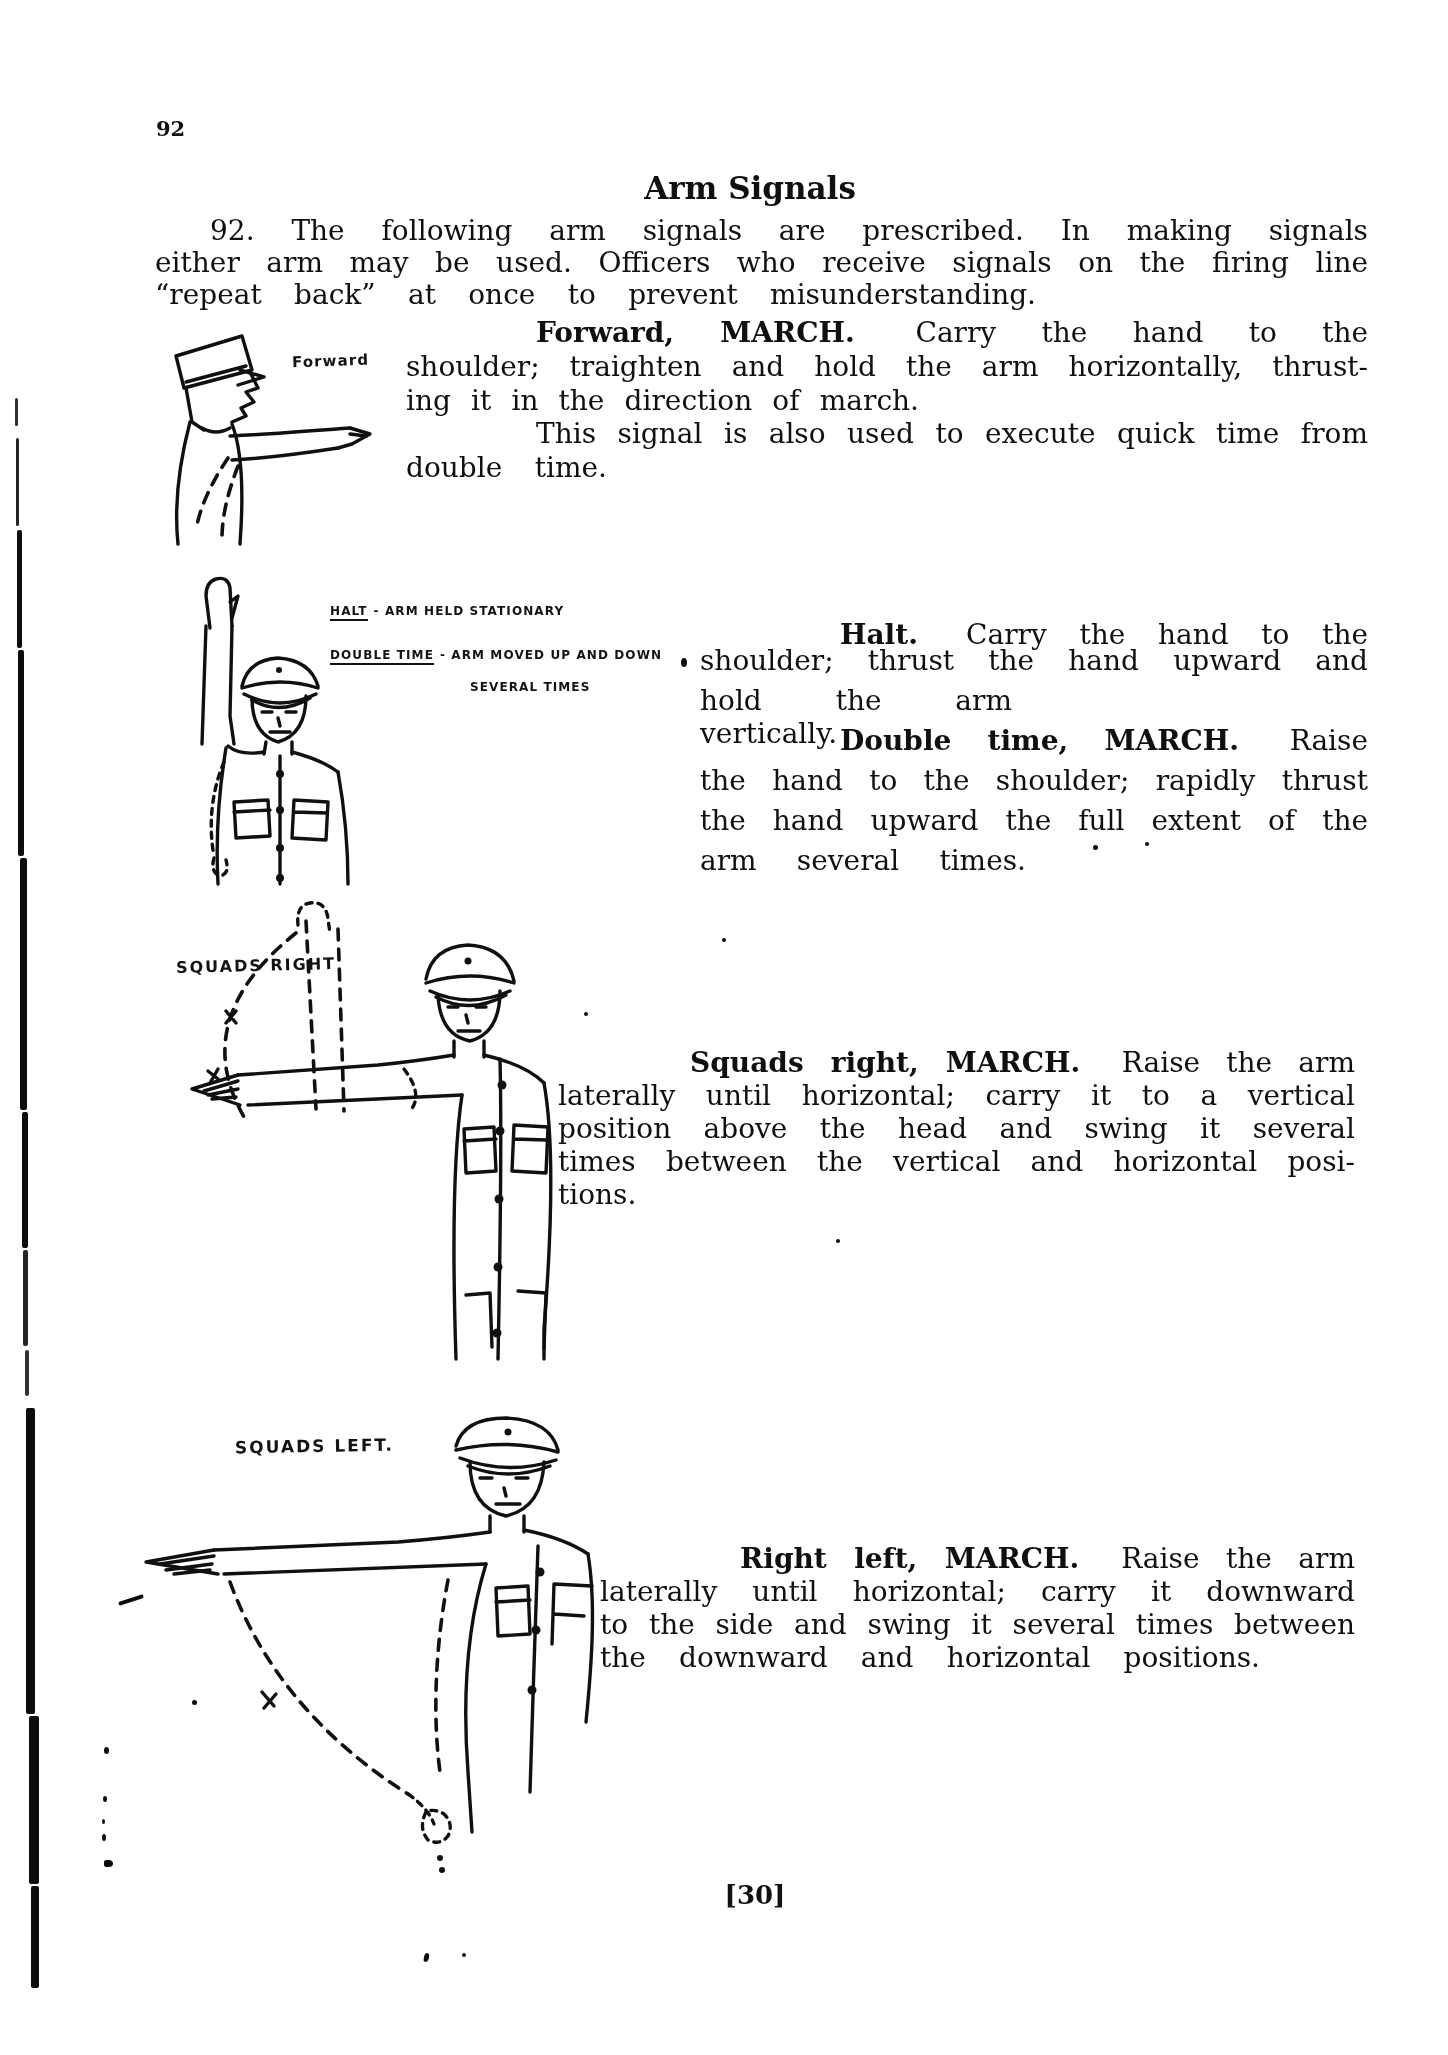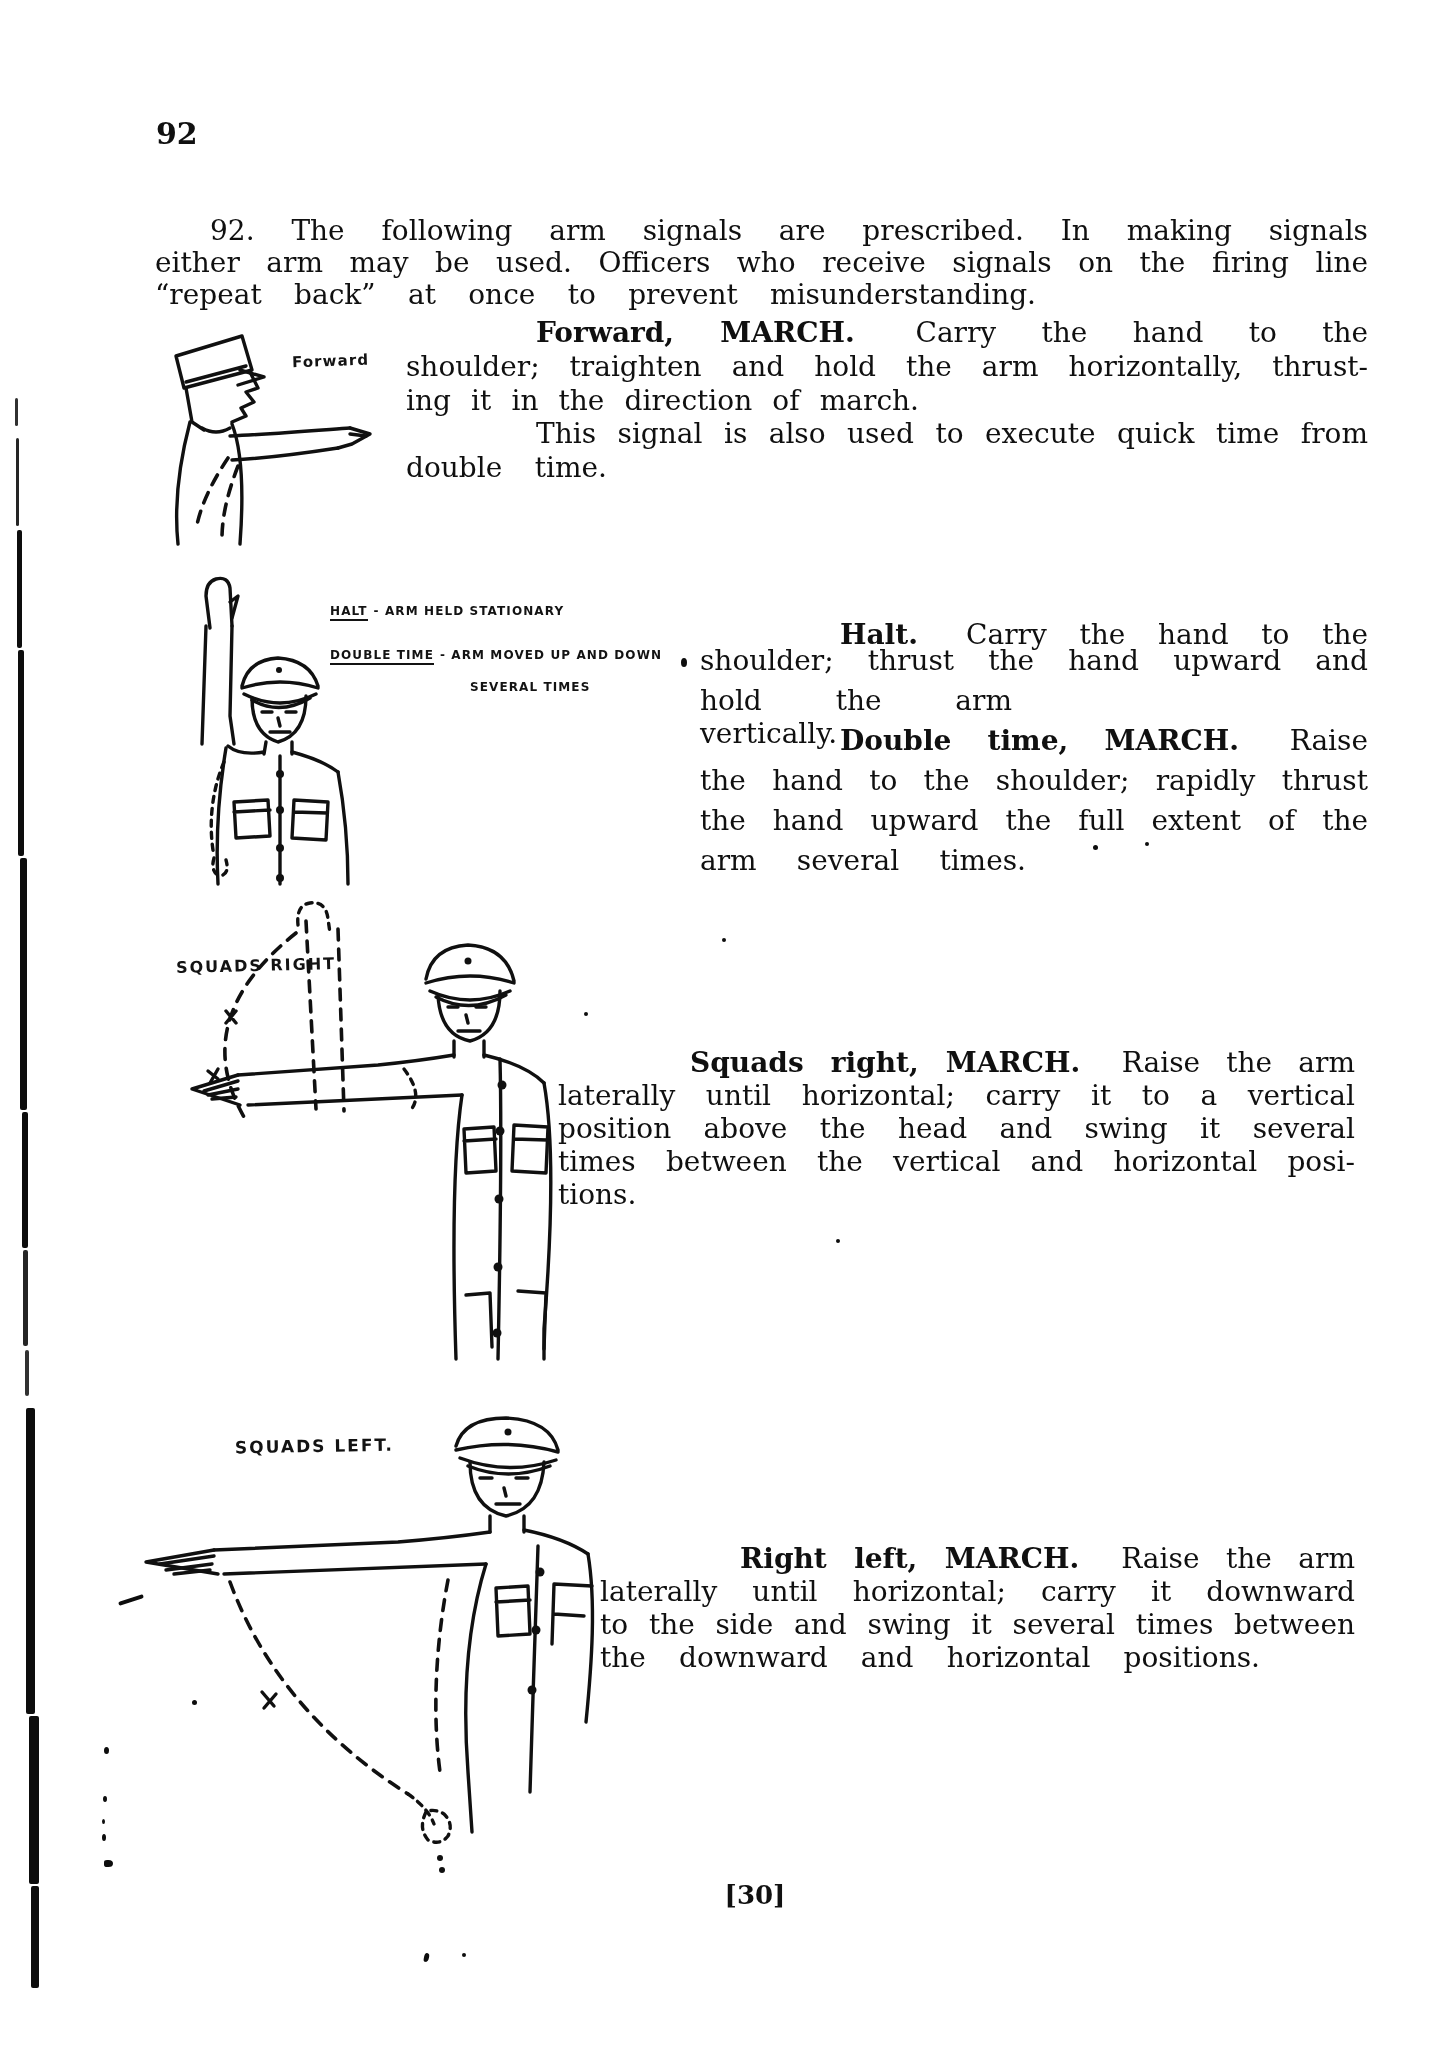--- a/index.html
+++ b/index.html
@@ -2,21 +2,21 @@
 <html><head>
 <meta charset="utf-8">
 <style>
   html,body{margin:0;padding:0;background:#9a9a9a;}
   .page{position:relative;width:1448px;height:2055px;background:#ffffff;
         color:#101010;font-family:"DejaVu Serif","Liberation Serif",serif;overflow:hidden;}
   .line{position:absolute;font-size:28px;line-height:1.18;white-space:normal;}
   .just{text-align:justify;text-align-last:justify;}
   .nat{text-align:left;white-space:nowrap;}
   .b{font-weight:bold;margin-right:0.55em;}
-  .pagenum{position:absolute;left:156px;top:116px;font-size:30px;font-weight:bold;}
+  .pagenum{position:absolute;left:156px;top:116px;font-size:21px;font-weight:bold;}
   .title{position:absolute;left:560px;top:170px;width:380px;text-align:center;
          font-size:31px;font-weight:bold;}
   .footer{position:absolute;left:700px;top:1880px;width:110px;text-align:center;
           font-size:26px;font-weight:bold;}
   .hand{position:absolute;font-family:"DejaVu Sans","Liberation Sans",sans-serif;
         font-weight:bold;white-space:nowrap;color:#131313;}
   .hand.sm{font-size:12px;letter-spacing:1.1px;}
   .ul{border-bottom:2px solid #131313;padding-bottom:1px;margin-right:6px;}
   svg.fig{position:absolute;overflow:visible;}
   svg.fig path, svg.fig line, svg.fig polyline{fill:none;stroke:#101010;stroke-width:3.4;
@@ -26,20 +26,21 @@
   svg.fig .fill{fill:#101010;stroke:none;}
   .artifact{position:absolute;background:#0d0d0d;border-radius:2px;}
   .speck{position:absolute;background:#0d0d0d;border-radius:50%;}
 </style>
 </head>
 <body>
 
 <div class="page">
 
   <div class="pagenum">92</div>
+  <div class="title">Arm Signals</div>
 
   <div>
     <div class="line just" style="left:210px;top:214px;width:1158px;"><span>92. The following arm signals are prescribed. In making signals</span></div>
     <div class="line just" style="left:155px;top:246px;width:1213px;"><span>either arm may be used. Officers who receive signals on the firing line</span></div>
     <div class="line just" style="left:155px;top:278px;width:881px;"><span>“repeat back” at once to prevent misunderstanding.</span></div>
   </div>
 
   <svg class="fig" style="left:142px;top:330px;" width="230" height="220" viewBox="0 0 230 220">
     <path d="M34,26 L100,6 L110,40 L42,58 Z"></path>
     <path d="M44,52 L104,36"></path>

